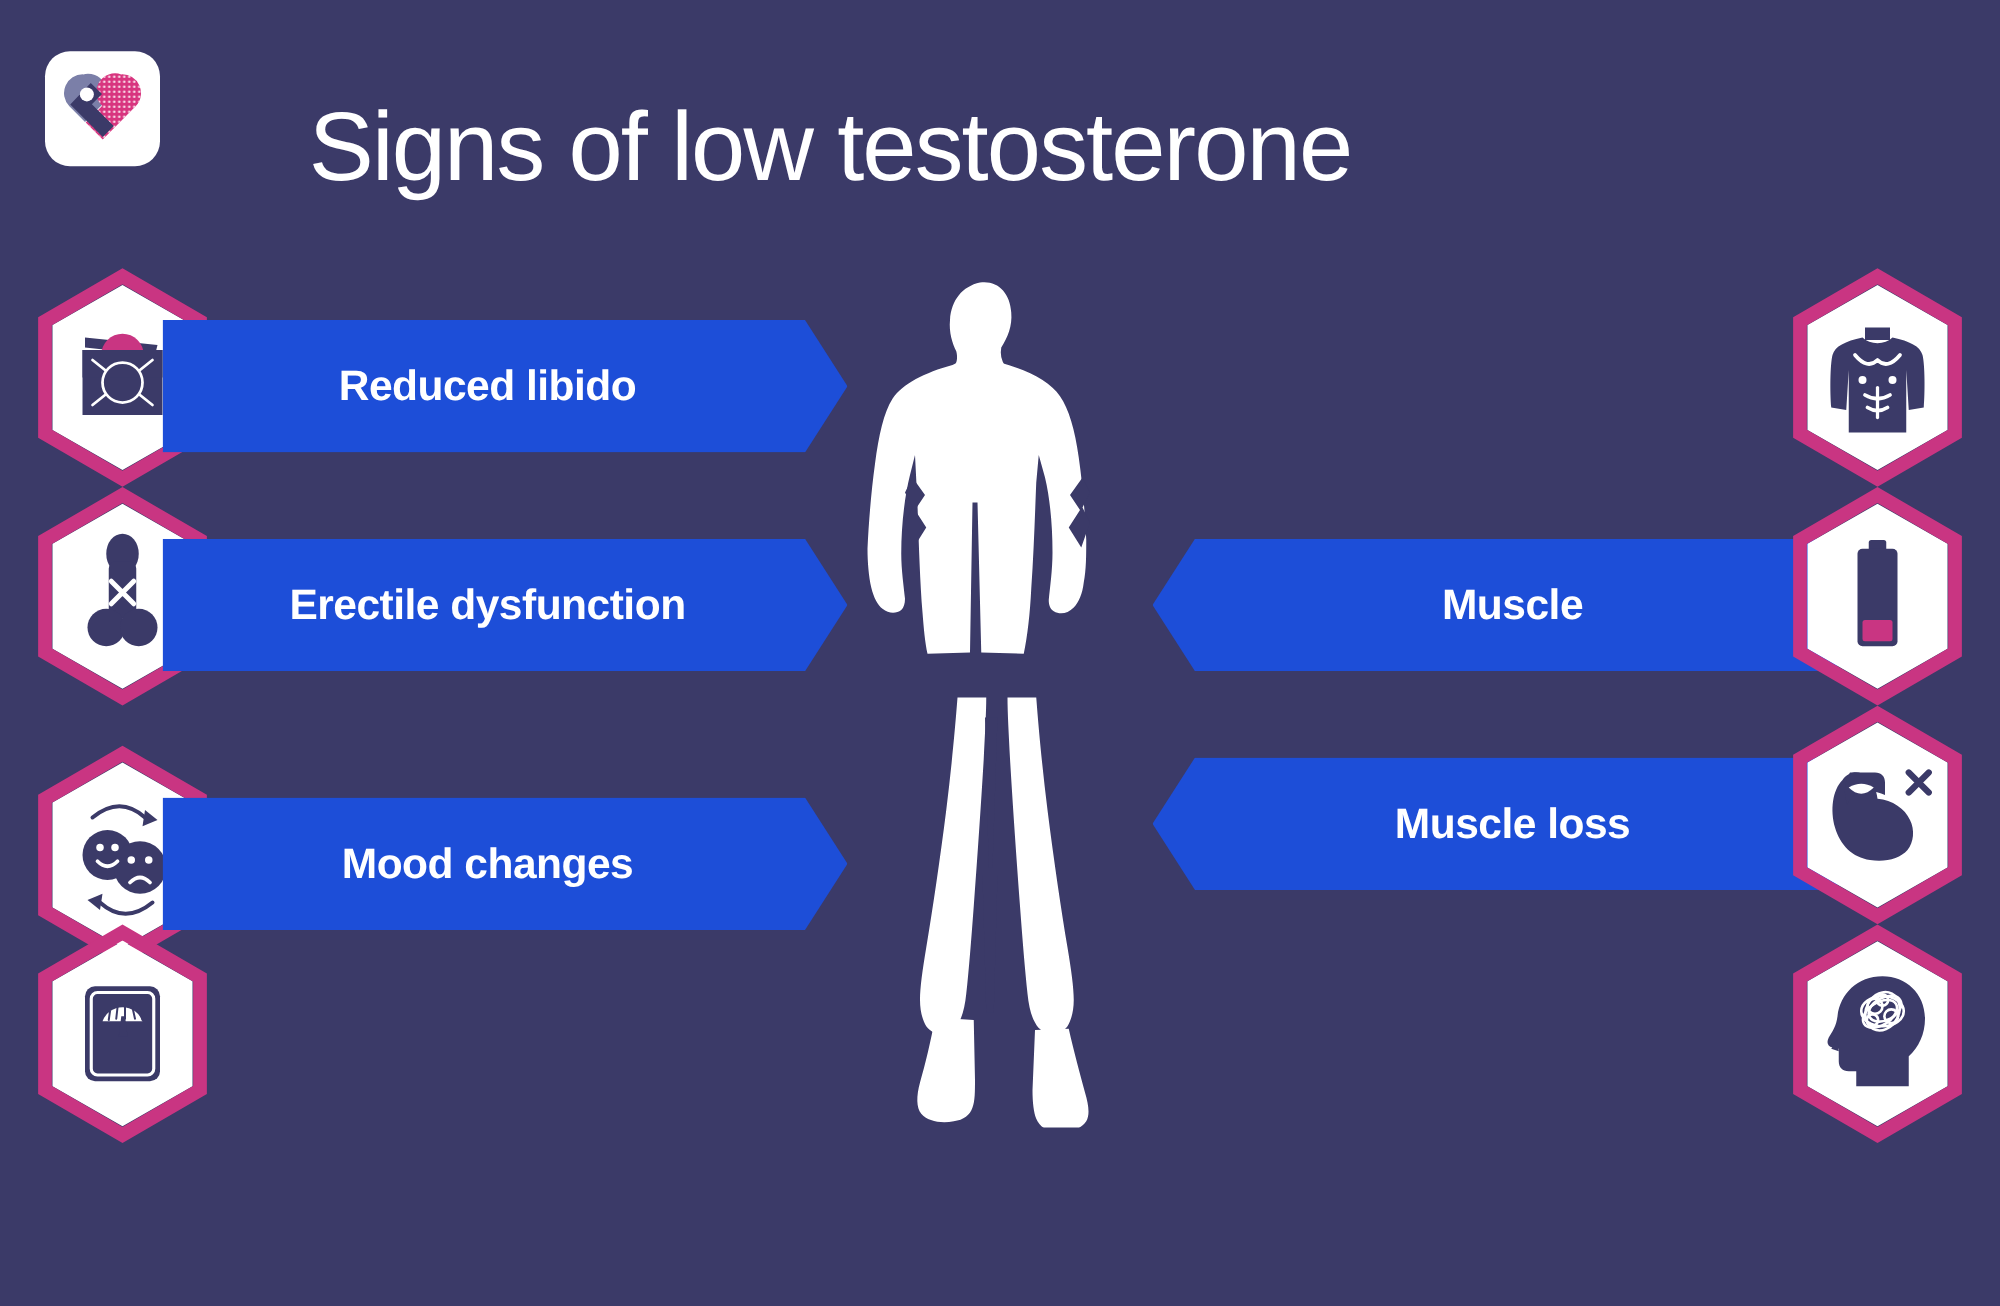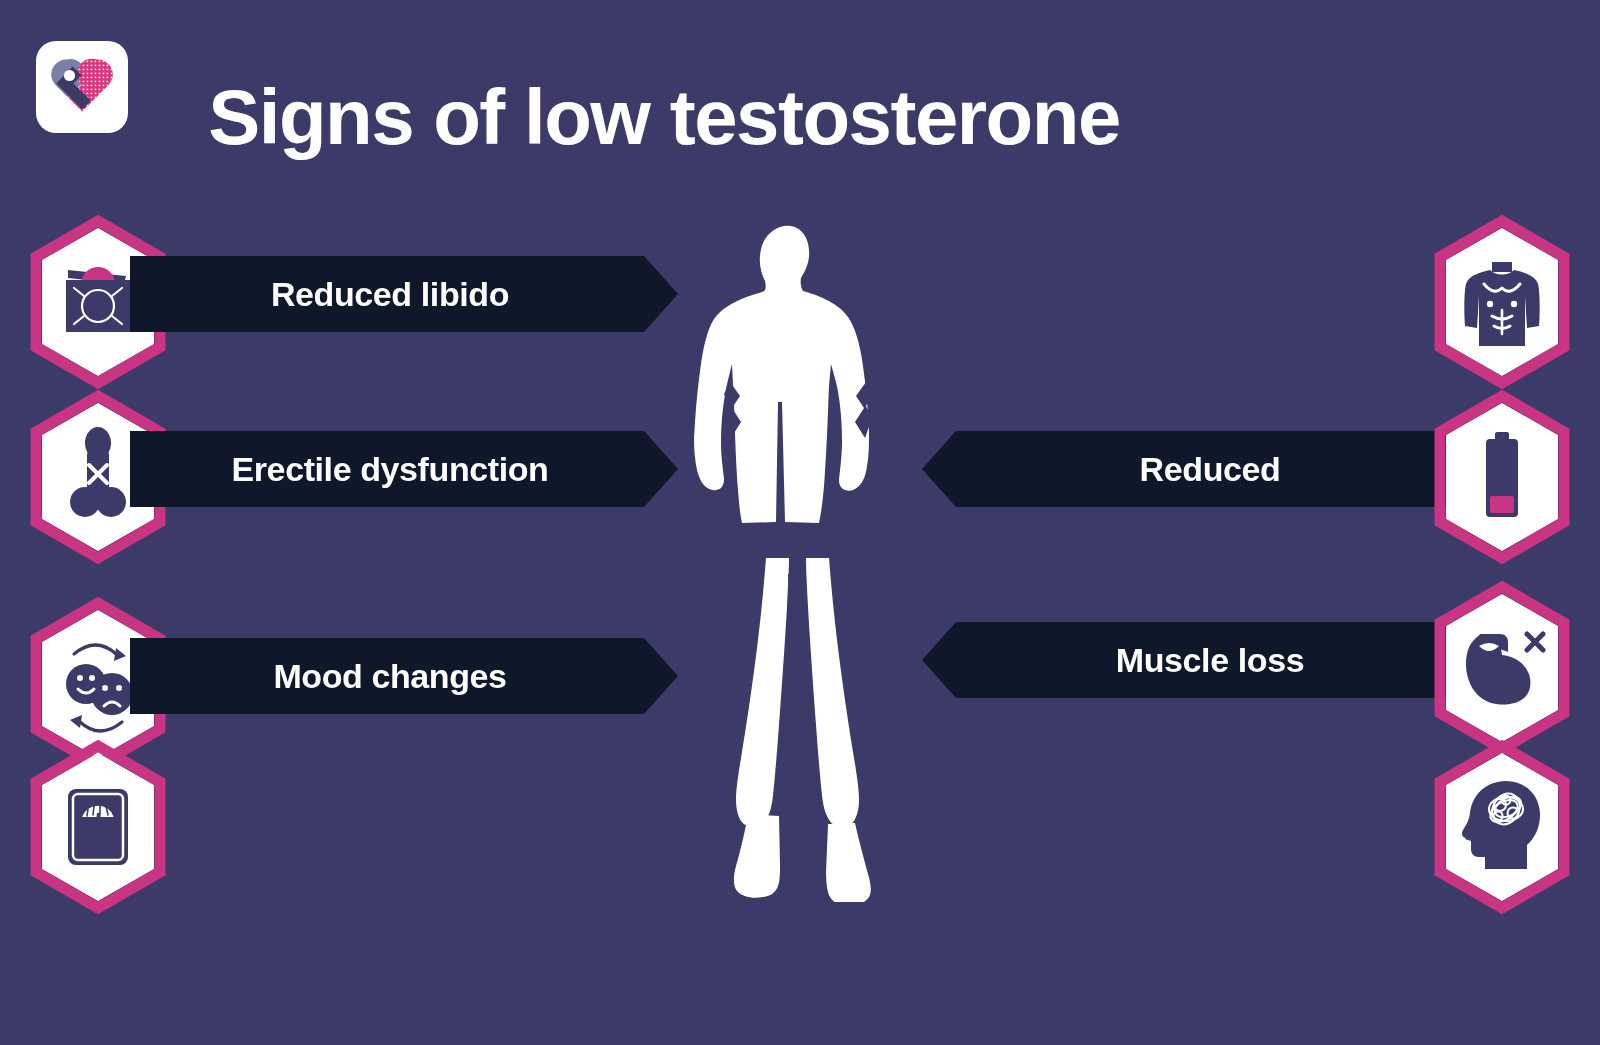--- a/index.html
+++ b/index.html
@@ -20,21 +20,21 @@
     display:flex; align-items:center; justify-content:center;
   }
   #logo svg { display:block; }
 
   
   #title {
     position:absolute; left:0; top:78px; width:1328px;
     text-align:center;
     color:#ffffff;
     font-size:78px;
-    font-weight:bold;
+    font-weight:normal;
     letter-spacing:-1.5px;
     line-height:1;
   }
 
   
   #silhouette {
     position:absolute; left:670px; top:222px;
     width:260px; height:680px;
   }
   #silhouette svg { display:block; width:100%; height:100%; }
@@ -46,23 +46,23 @@
     width:680px;
     top:0;
   }
   .row.left  { left:24px; }
   .row.right { left:896px; }
 
   
   .banner {
     position:absolute;
     top:42px;
-    height:76px;
+    height:106px;
     width:548px;
-    background:#0f172a;
+    background:#1d4ed8;
     display:flex; align-items:center; justify-content:center;
   }
   .row.left .banner {
     left:106px;
     clip-path:polygon(0 0, calc(100% - 34px) 0, 100% 50%, calc(100% - 34px) 100%, 0 100%);
     padding-right:28px;
   }
   .row.right .banner {
     left:26px;
     clip-path:polygon(34px 0, 100% 0, 100% 100%, 34px 100%, 0 50%);
@@ -252,36 +252,36 @@
         <circle cx="80" cy="90" r="3.2" fill="#ffffff"></circle>
         <path class="ico-white-stroke" style="stroke-width:3" d="M58 102 q10 6 20 0 M60 112 q8 5 16 0"></path>
         <path class="ico-white-stroke" style="stroke-width:2.6" d="M68 96 l0 24"></path>
       </g>
     </svg>
   </div>
 </div>
 
 <div class="row right" style="top:389px;">
   <div class="banner">
-    <span class="banner-label">Reduced</span>
+    <span class="banner-label">Muscle</span>
   </div>
   <div class="badge">
     <svg viewBox="0 0 136 176" aria-hidden="true">
       <polygon class="hex-fill" points="68,14 124,46 124,130 68,162 12,130 12,46"></polygon>
       <polygon class="hex-ring" points="68,7 130,43 130,133 68,169 6,133 6,43"></polygon>
       <g>
         <rect class="ico" x="61" y="43" width="14" height="9" rx="2"></rect>
         <rect class="ico" x="52" y="50" width="32" height="78" rx="4"></rect>
         <rect x="56" y="107" width="24" height="17" rx="2" fill="#c93582"></rect>
       </g>
     </svg>
   </div>
 </div>
 
-<div class="row right" style="top:580px;">
+<div class="row right" style="top:564px;">
   <div class="banner">
     <span class="banner-label">Muscle loss</span>
   </div>
   <div class="badge">
     <svg viewBox="0 0 136 176" aria-hidden="true">
       <polygon class="hex-fill" points="68,14 124,46 124,130 68,162 12,130 12,46"></polygon>
       <polygon class="hex-ring" points="68,7 130,43 130,133 68,169 6,133 6,43"></polygon>
       <g>
         <path class="ico" d="M40 60 c-8 8 -10 24 -6 38 c4 14 14 24 28 26 c12 2 24 -1 30 -8
                                 c5 -6 6 -16 2 -24 c-4 -9 -14 -16 -26 -17 c-1 -8 -4 -14 -9 -18

